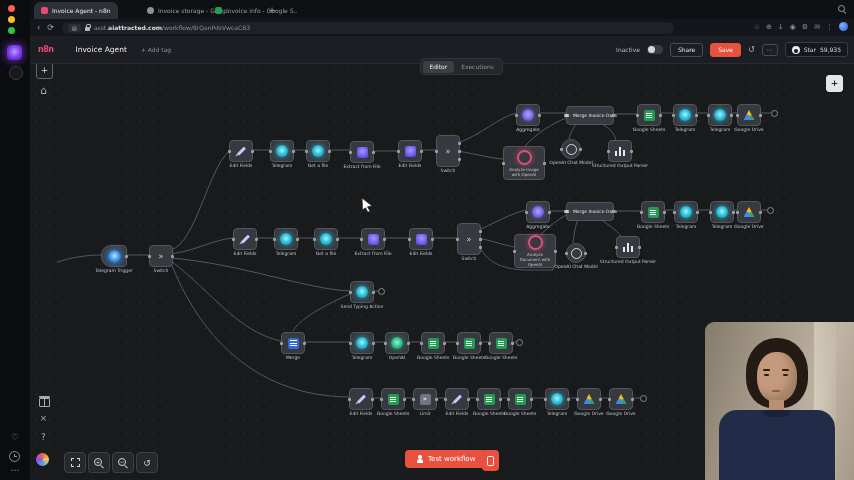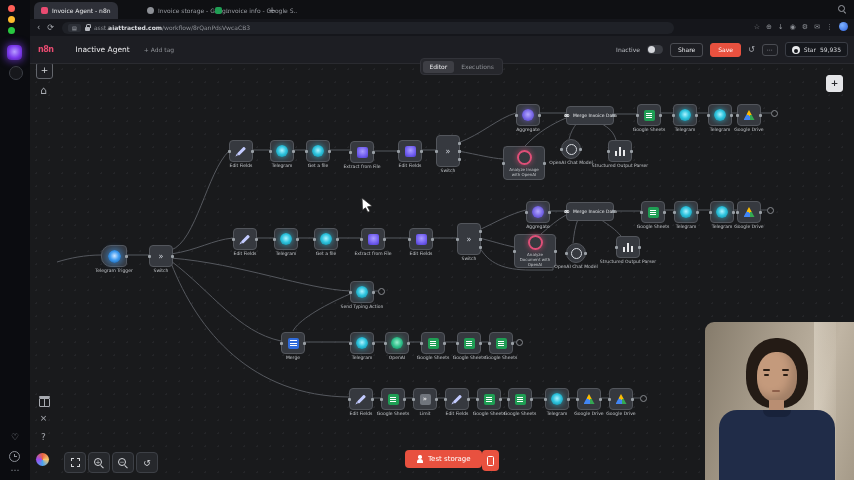--- a/index.html
+++ b/index.html
@@ -204,21 +204,21 @@
       <span>◉</span>
       <span>⚙</span>
       <span>✉</span>
       <span>⋮</span>
       <span id="nav-avatar"></span>
     </div>
   </div>
 
   <div id="appbar" class="abs">
     <span id="n8n-logo">n8n</span>
-    <span id="wf-title">Inactive Agent</span>
+    <span id="wf-title">Invoice Agent</span>
     <span id="add-tag">+ Add tag</span>
     <div id="appbar-right">
       <span id="status-label">Inactive</span>
       <span id="toggle"></span>
       <span class="hbtn">Share</span>
       <span class="hbtn" id="save-btn">Save</span>
       <span id="hist-ic">↺</span>
       <span id="more-btn">⋯</span>
       <span id="star-pill">
         <span id="gh"></span>
@@ -327,21 +327,21 @@
       <span class="magl">
         <span>−</span>
       </span>
     </div>
   <div class="zbtn abs" style="left:136px;top:452px">
       <span>↺</span>
     </div>
 
   <div id="test-btn" class="abs" style="left:405px;top:450px">
     <span class="person"></span>
-    <span>Test storage</span>
+    <span>Test workflow</span>
   </div>
   <div id="stop-btn" class="abs" style="left:482px;top:450px">
     <span id="stop-ic"></span>
   </div>
 
   <div id="webcam" class="abs">
     <div id="cam-door"></div>
     <div id="cam-hair"></div>
     <div id="cam-face"></div>
     <div id="cam-brow-l"></div>

